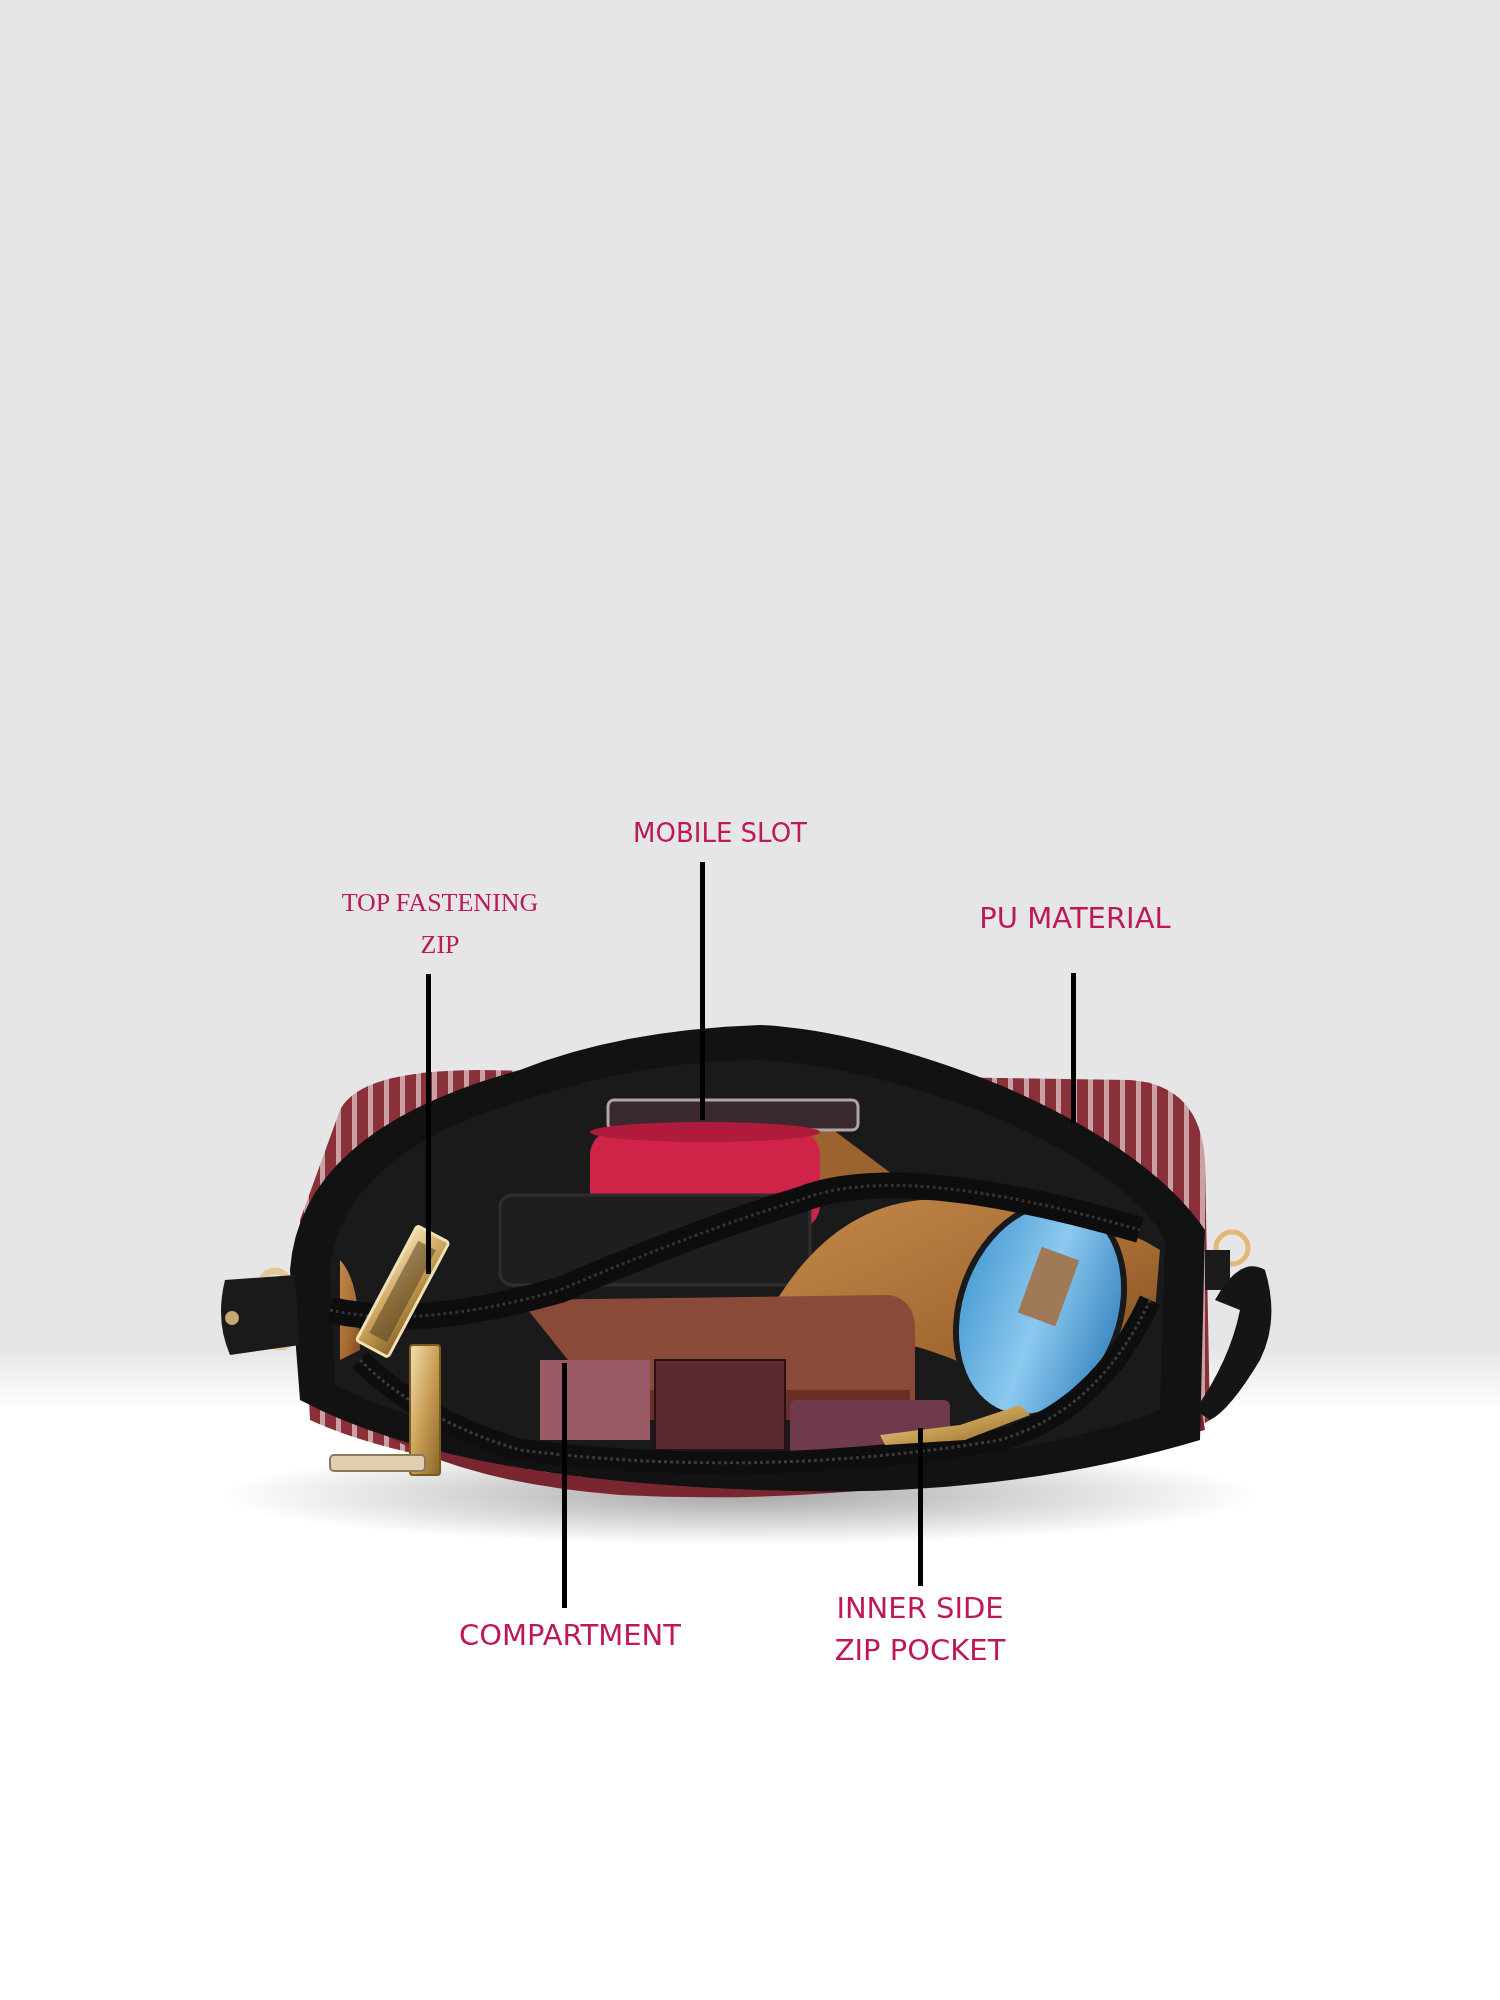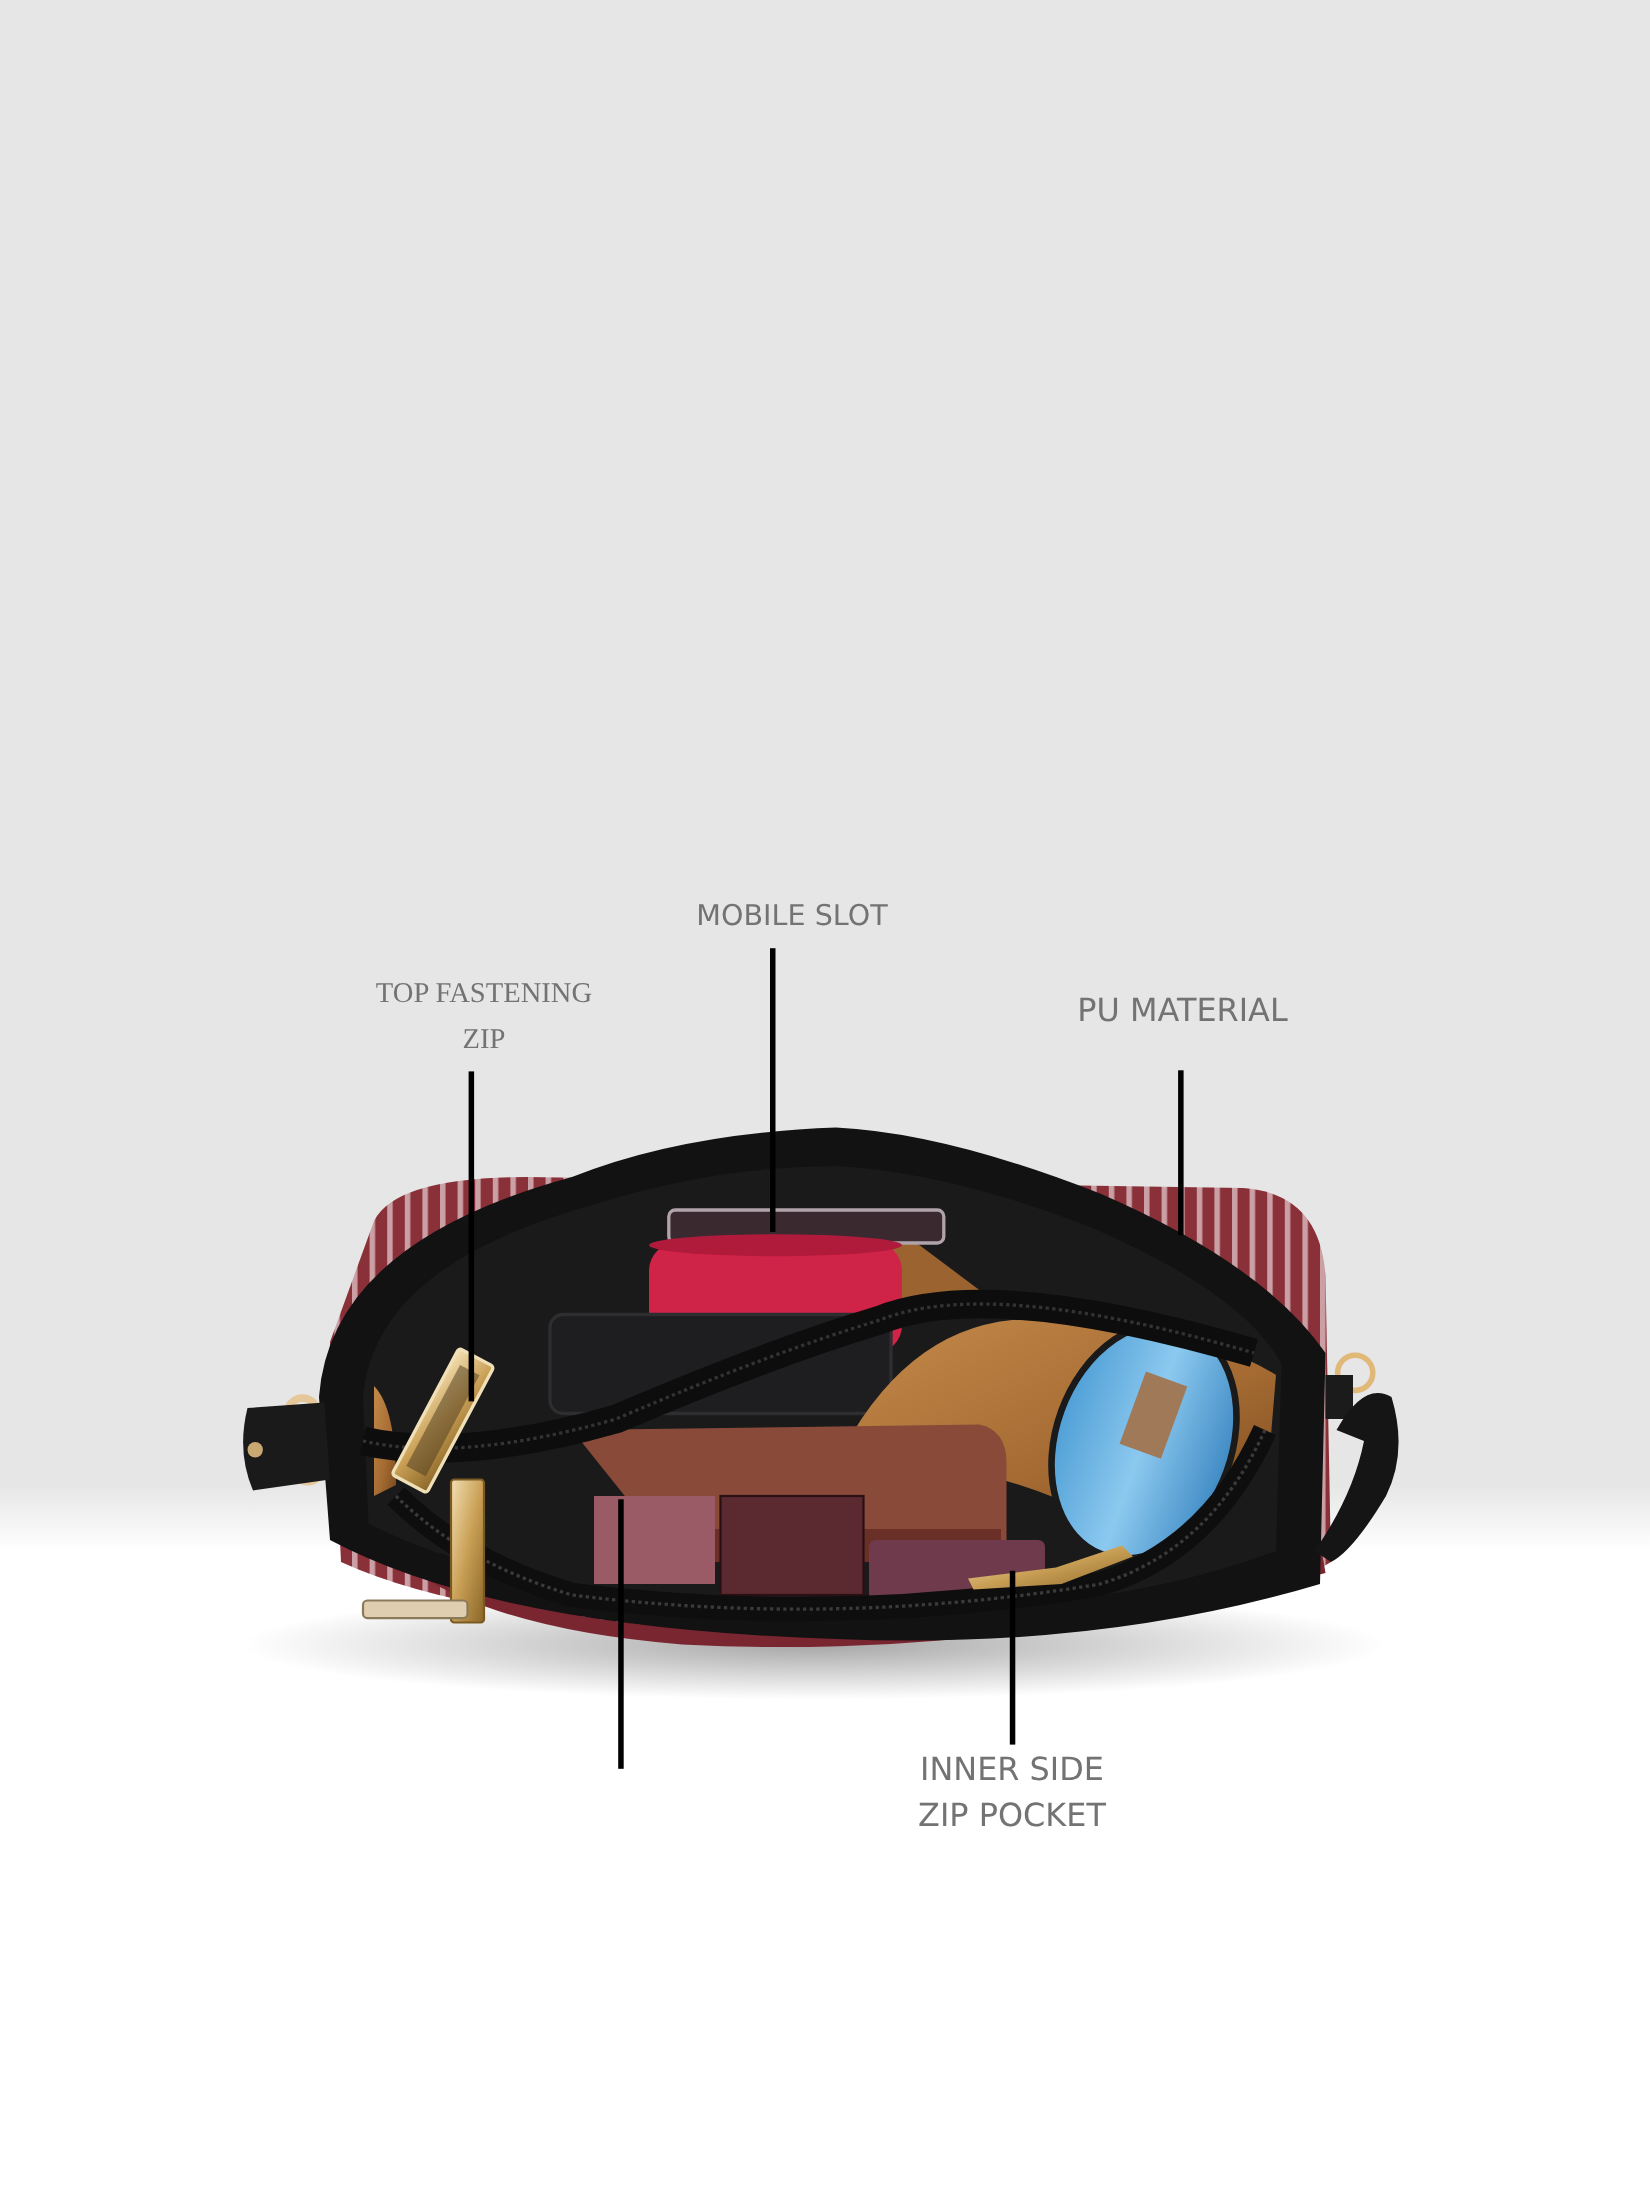--- a/index.html
+++ b/index.html
@@ -2,21 +2,21 @@
 <html><head>
 <meta charset="utf-8">
 <style>
   html,body{margin:0;padding:0;}
   body{width:1500px;height:2000px;position:relative;overflow:hidden;
        font-family:"DejaVu Sans","Liberation Sans",sans-serif;
        background:#ffffff;}
   .bg-top{position:absolute;left:0;top:0;width:1500px;height:1370px;background:#e6e6e6;}
   .bg-fade{position:absolute;left:0;top:1350px;width:1500px;height:60px;
            background:linear-gradient(#e6e6e6,#ffffff);}
-  .label{position:absolute;color:#737373;text-align:center;font-size:26px;line-height:42px;white-space:nowrap;}
+  .label{position:absolute;color:#be185d;text-align:center;font-size:26px;line-height:42px;white-space:nowrap;}
   .label.big{font-size:29px;line-height:42px;}
   .leader{position:absolute;width:5px;background:#000;}
   .bag{position:absolute;left:0;top:0;width:1500px;height:2000px;}
 </style>
 </head>
 <body>
 
 <div class="bg-top"></div>
 <div class="bg-fade"></div>
 
@@ -117,18 +117,19 @@
 <div class="label" style="left:320px;top:882px;width:240px;font-family:Liberation Serif, serif;">
   <div>TOP FASTENING</div>
   <div>ZIP</div>
 </div>
 
 <div class="label big" style="left:965px;top:897px;width:220px;">
   <div>PU MATERIAL</div>
 </div>
 
 <div class="label big" style="left:420px;top:1614px;width:300px;">
+  <div>COMPARTMENT</div>
 </div>
 
 <div class="label big" style="left:810px;top:1587px;width:220px;">
   <div>INNER SIDE</div>
   <div>ZIP POCKET</div>
 </div>
 
 </body></html>

